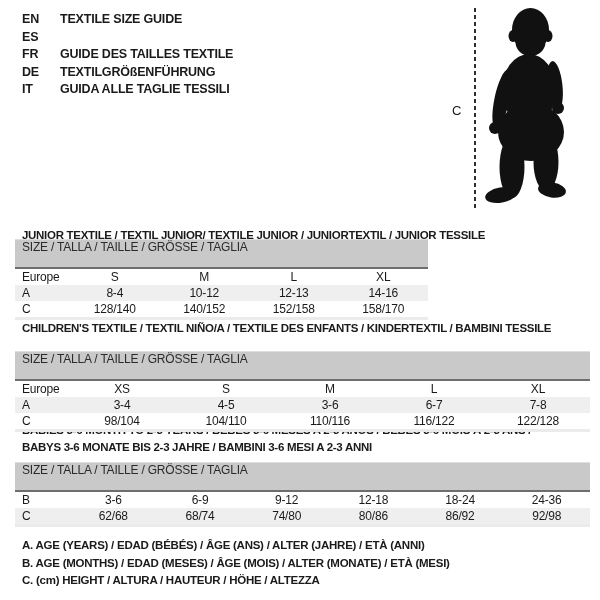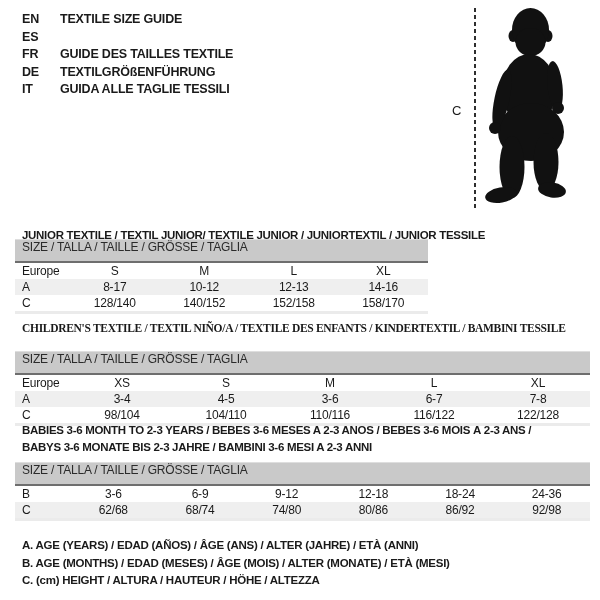--- a/index.html
+++ b/index.html
@@ -23,31 +23,31 @@
   .measure-label { position:absolute; left:452px; top:104px; font-size:13px; line-height:14px; }
   .figure-svg { position:absolute; left:478px; top:4px; }
 
   
   .section-heading {
     position:absolute; left:22px; font-weight:bold; font-size:11.5px;
     letter-spacing:-0.3px; line-height:16.5px;
   }
   .section-heading .h-line { white-space:nowrap; }
   #junior-heading   { top:227px; }
-  #children-heading { top:320px;font-family:Liberation Serif, serif; }
+  #children-heading { top:320px; }
   #babies-heading   { top:422px; }
 
   
   .size-table { position:absolute; left:15px; border-bottom:3px solid #ebebeb; }
   #junior-table   { top:239px; width:413px; }
   #children-table { top:351px; width:575px; }
   #babies-table   { top:462px; width:575px; }
 
   .table-size-header {
-    height:24px; line-height:15px; background:#c9c9c9;
+    height:30px; line-height:15px; background:#c9c9c9;
     border-top:1px solid #dedede; border-bottom:2px solid #6e6e6e;
     padding-left:7px; font-size:12px; color:#2b2b2b; letter-spacing:-0.2px;
   }
   .table-row { display:flex; height:16px; line-height:16px; font-size:12px; letter-spacing:-0.2px; background:#ffffff; }
   .table-row.shaded { background:#efefef; }
   .row-label { width:55px; flex:0 0 55px; padding-left:7px; }
   .row-cell  { flex:1; text-align:center; }
 
   
   .footnotes { position:absolute; left:22px; top:537px; }
@@ -116,21 +116,21 @@
     <div class="table-size-header">SIZE / TALLA / TAILLE / GRÖSSE / TAGLIA</div>
   <div class="table-row">
         <div class="row-label">Europe</div>
         <div class="row-cell">S</div>
         <div class="row-cell">M</div>
         <div class="row-cell">L</div>
         <div class="row-cell">XL</div>
       </div>
       <div class="table-row shaded">
         <div class="row-label">A</div>
-        <div class="row-cell">8-17</div>
+        <div class="row-cell">8-4</div>
         <div class="row-cell">10-12</div>
         <div class="row-cell">12-13</div>
         <div class="row-cell">14-16</div>
       </div>
       <div class="table-row">
         <div class="row-label">C</div>
         <div class="row-cell">128/140</div>
         <div class="row-cell">140/152</div>
         <div class="row-cell">152/158</div>
         <div class="row-cell">158/170</div>
@@ -179,18 +179,18 @@
         <div class="row-cell">62/68</div>
         <div class="row-cell">68/74</div>
         <div class="row-cell">74/80</div>
         <div class="row-cell">80/86</div>
         <div class="row-cell">86/92</div>
         <div class="row-cell">92/98</div>
       </div>
     </div>
 
   <div class="footnotes">
-    <div class="footnote">A. AGE (YEARS) / EDAD (AÑOS) / ÂGE (ANS) / ALTER (JAHRE) / ETÀ (ANNI)</div>
+    <div class="footnote">A. AGE (YEARS) / EDAD (BÉBÉS) / ÂGE (ANS) / ALTER (JAHRE) / ETÀ (ANNI)</div>
     <div class="footnote">B. AGE (MONTHS) / EDAD (MESES) / ÂGE (MOIS) / ALTER (MONATE) / ETÀ (MESI)</div>
     <div class="footnote">C. (cm) HEIGHT / ALTURA / HAUTEUR / HÖHE / ALTEZZA</div>
   </div>
 
 </div>
 
 </body></html>

